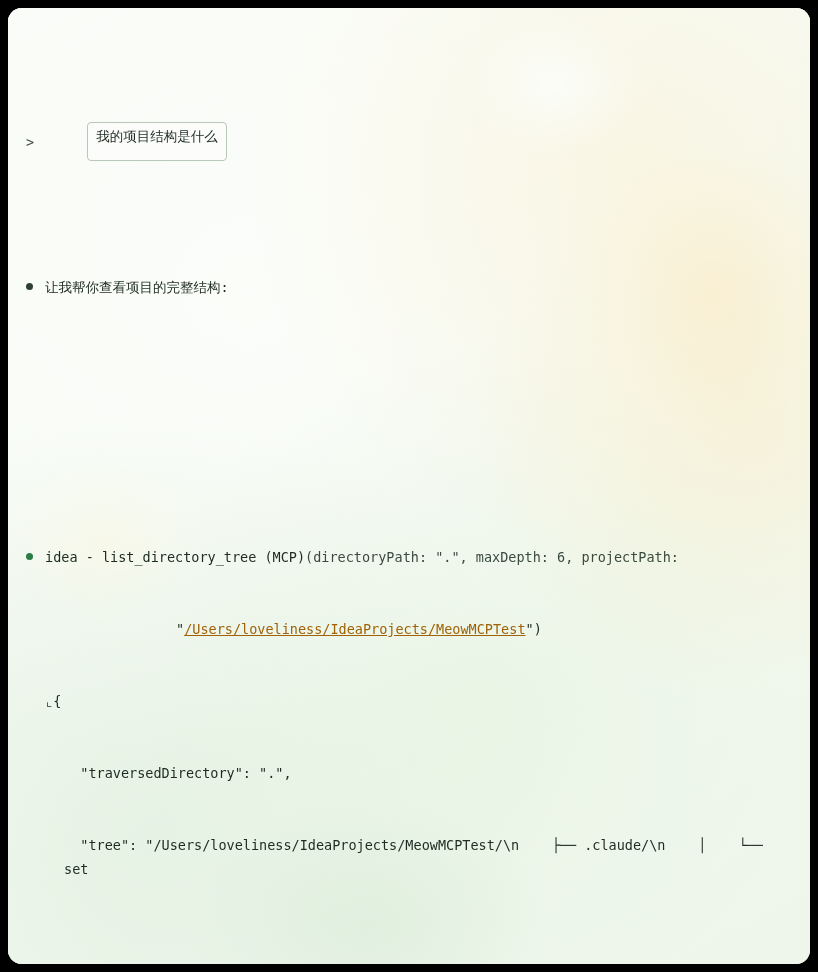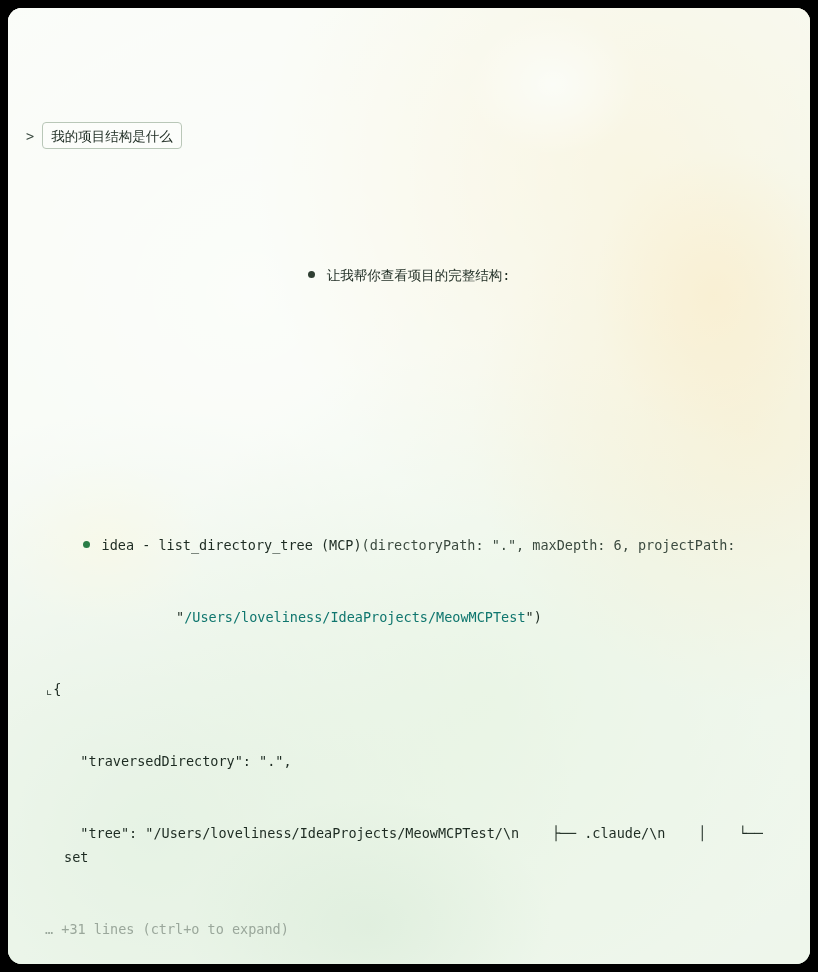--- a/index.html
+++ b/index.html
@@ -64,47 +64,48 @@
   .prompt-row {
     display: flex;
     align-items: center;
     gap: 8px;
     margin: 2px 0 18px 0;
   }
   .prompt-caret { color: #3a4a40; font-size: 13.5px; }
   .prompt-box {
     border: 1px solid #b9c7b8;
     border-radius: 4px;
-    padding: 1px 8px 0 8px;
+    padding: 1px 8px 12px 8px;
     background: rgba(255,255,255,0.35);
     color: #1d2b22;
     font-size: 13.5px;
+    margin-left: 45px;
   }
 
   .block { margin-bottom: 4px; }
   .bullet-line {
     display: flex;
     align-items: flex-start;
     gap: 12px;
-    justify-content: center;
   }
   .dot {
     flex: 0 0 auto;
     width: 7px;
     height: 7px;
     border-radius: 50%;
     background: #2f3f33;
     margin-top: 8px;
   }
   .dot.green { background: #2a7d46; }
   .line-text { white-space: pre-wrap; word-break: break-word; }
 
   .bold { font-weight: normal; }
   .link {
-    color: #0f766e;
+    color: #a16207;
+    text-decoration: underline;
   }
   .muted { color: #9aa79b; }
   .tool-args { color: #3b4a3f; }
 
   .sub {
     margin-left: 19px;
     white-space: pre-wrap;
   }
   .spacer-lg { height: 26px; }
 </style>
@@ -134,21 +135,20 @@
     
     <div class="block">
       <div class="bullet-line">
         <span class="dot green"></span>
         <span class="line-text"><span class="bold">idea - list_directory_tree (MCP)</span><span class="tool-args">(directoryPath: ".", maxDepth: 6, projectPath:</span></span>
       </div>
       <div class="sub" style="margin-left:150px"><span>"</span><span class="link">/Users/loveliness/IdeaProjects/MeowMCPTest</span><span>")</span></div>
       <div class="sub corner">⌞{</div>
       <div class="sub" style="margin-left:38px">  "traversedDirectory": ".",</div>
       <div class="sub" style="margin-left:38px">  "tree": "/Users/loveliness/IdeaProjects/MeowMCPTest/\n    ├── .claude/\n    │    └── set</div>
-      <div class="sub muted" style="margin-left:19px">… +31 lines (ctrl+o to expand)</div>
     </div>
 
     
     
 
     
     
 
     
     

